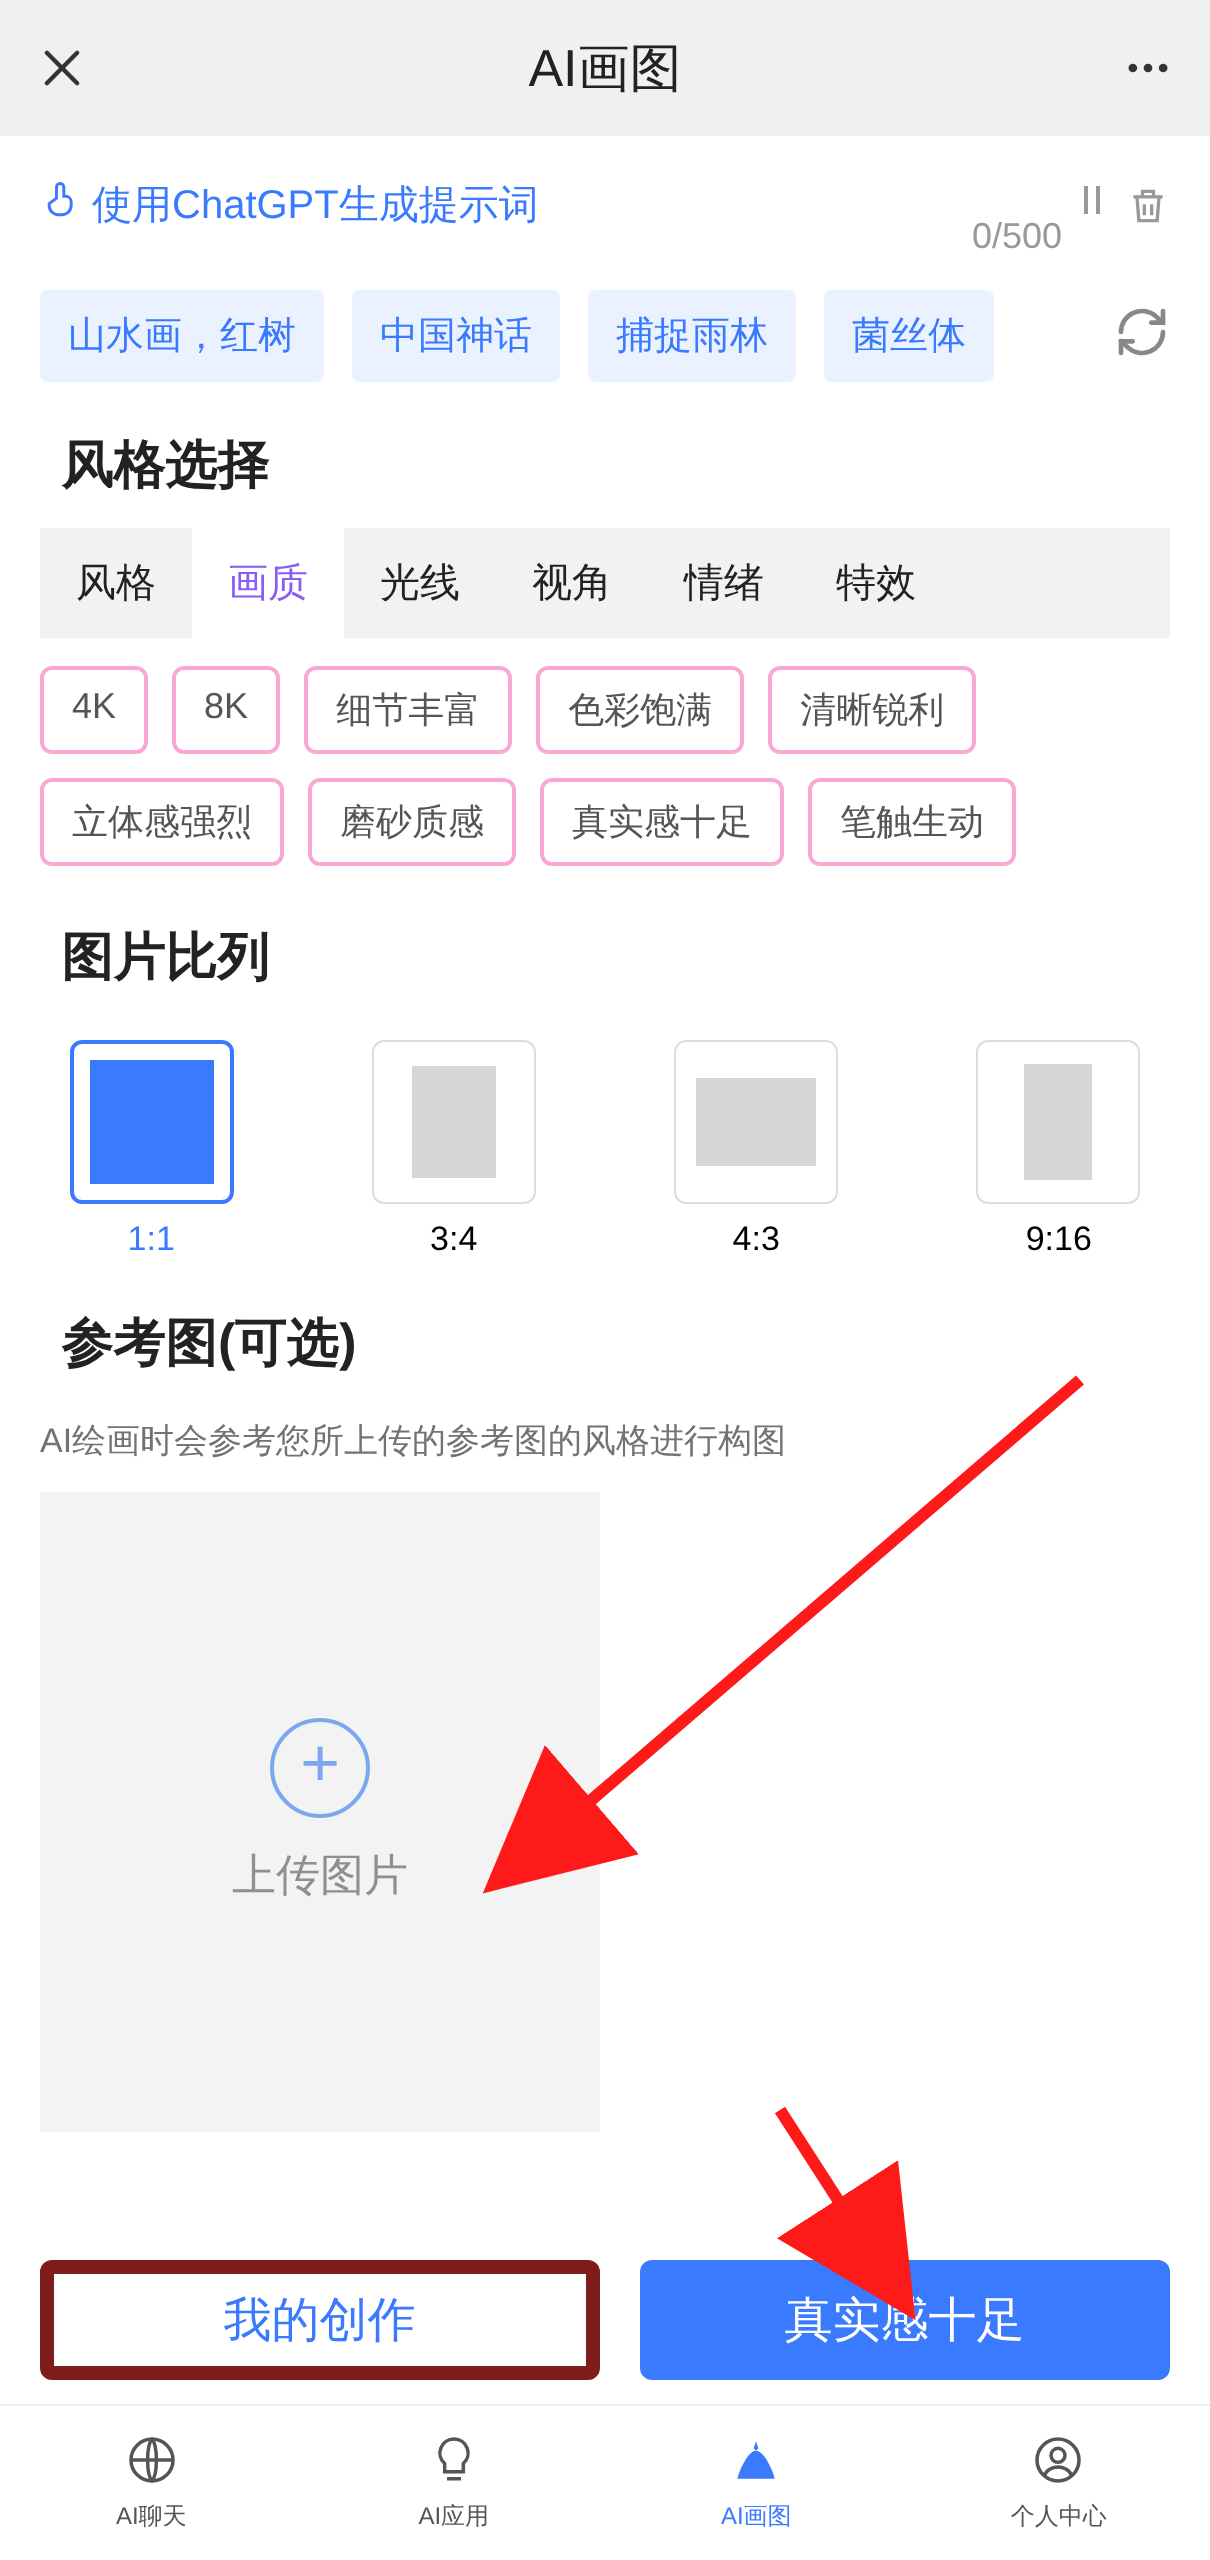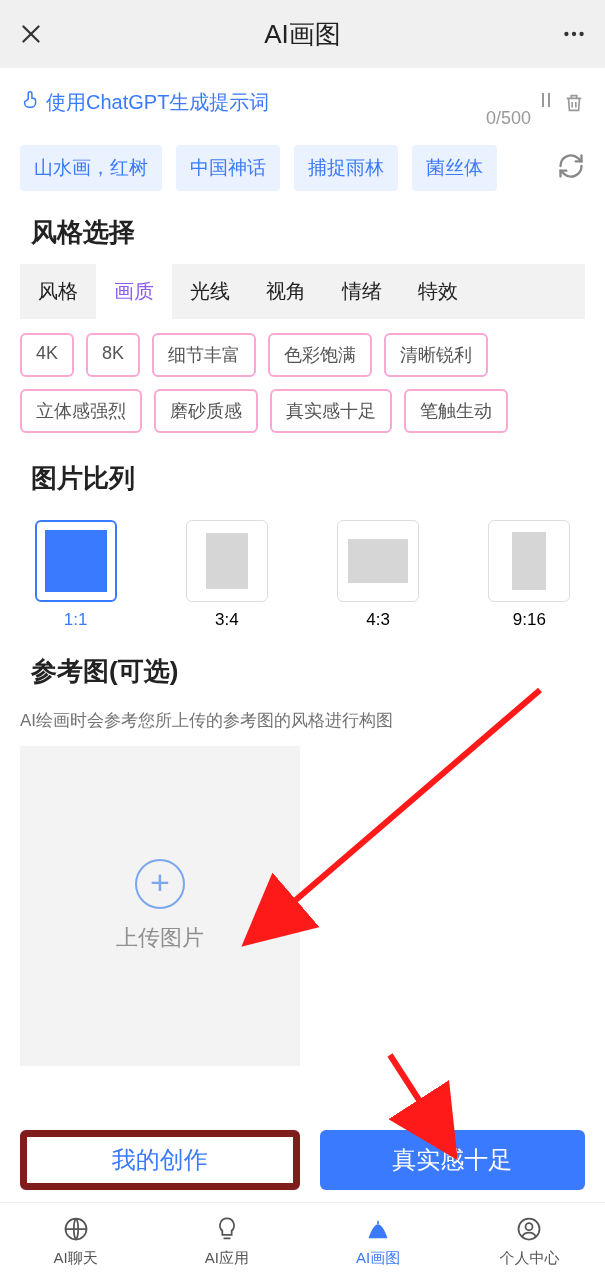--- a/index.html
+++ b/index.html
@@ -54,21 +54,21 @@
   .upload-box .upl-text { color: #8f8f8f; font-size: 22px; }
 
   
   .actions { margin: 34px 20px 12px; display: flex; gap: 20px; }
   .btn { flex: 1; height: 60px; border-radius: 6px; font-size: 24px; display: flex; align-items: center; justify-content: center; }
   .btn.outline { border: 7px solid #7f1d1d; color: #3a7afe; background: #fff; }
   .btn.primary { background: #3a7afe; color: #fff; }
 
   
   .nav { border-top: 1px solid #eee; display: flex; height: 78px; }
-  .nav-item { flex: 1; display: flex; flex-direction: column; align-items: center; justify-content: center; gap: 6px; font-size: 15px; color: #555; }
+  .nav-item { flex: 1; display: flex; flex-direction: column; align-items: center; justify-content: center; gap: 6px; font-size: 12px; color: #555; }
   .nav-item.active { color: #3a7afe; }
   .nav-item svg { width: 28px; height: 28px; }
   #arrow-svg { position: absolute; left: 0; top: 0; width: 605px; height: 1280px; pointer-events: none; }
 
   .stretch { flex: 1 1 auto; }
 </style>
 </head>
 <body>
 
 <div class="header">

